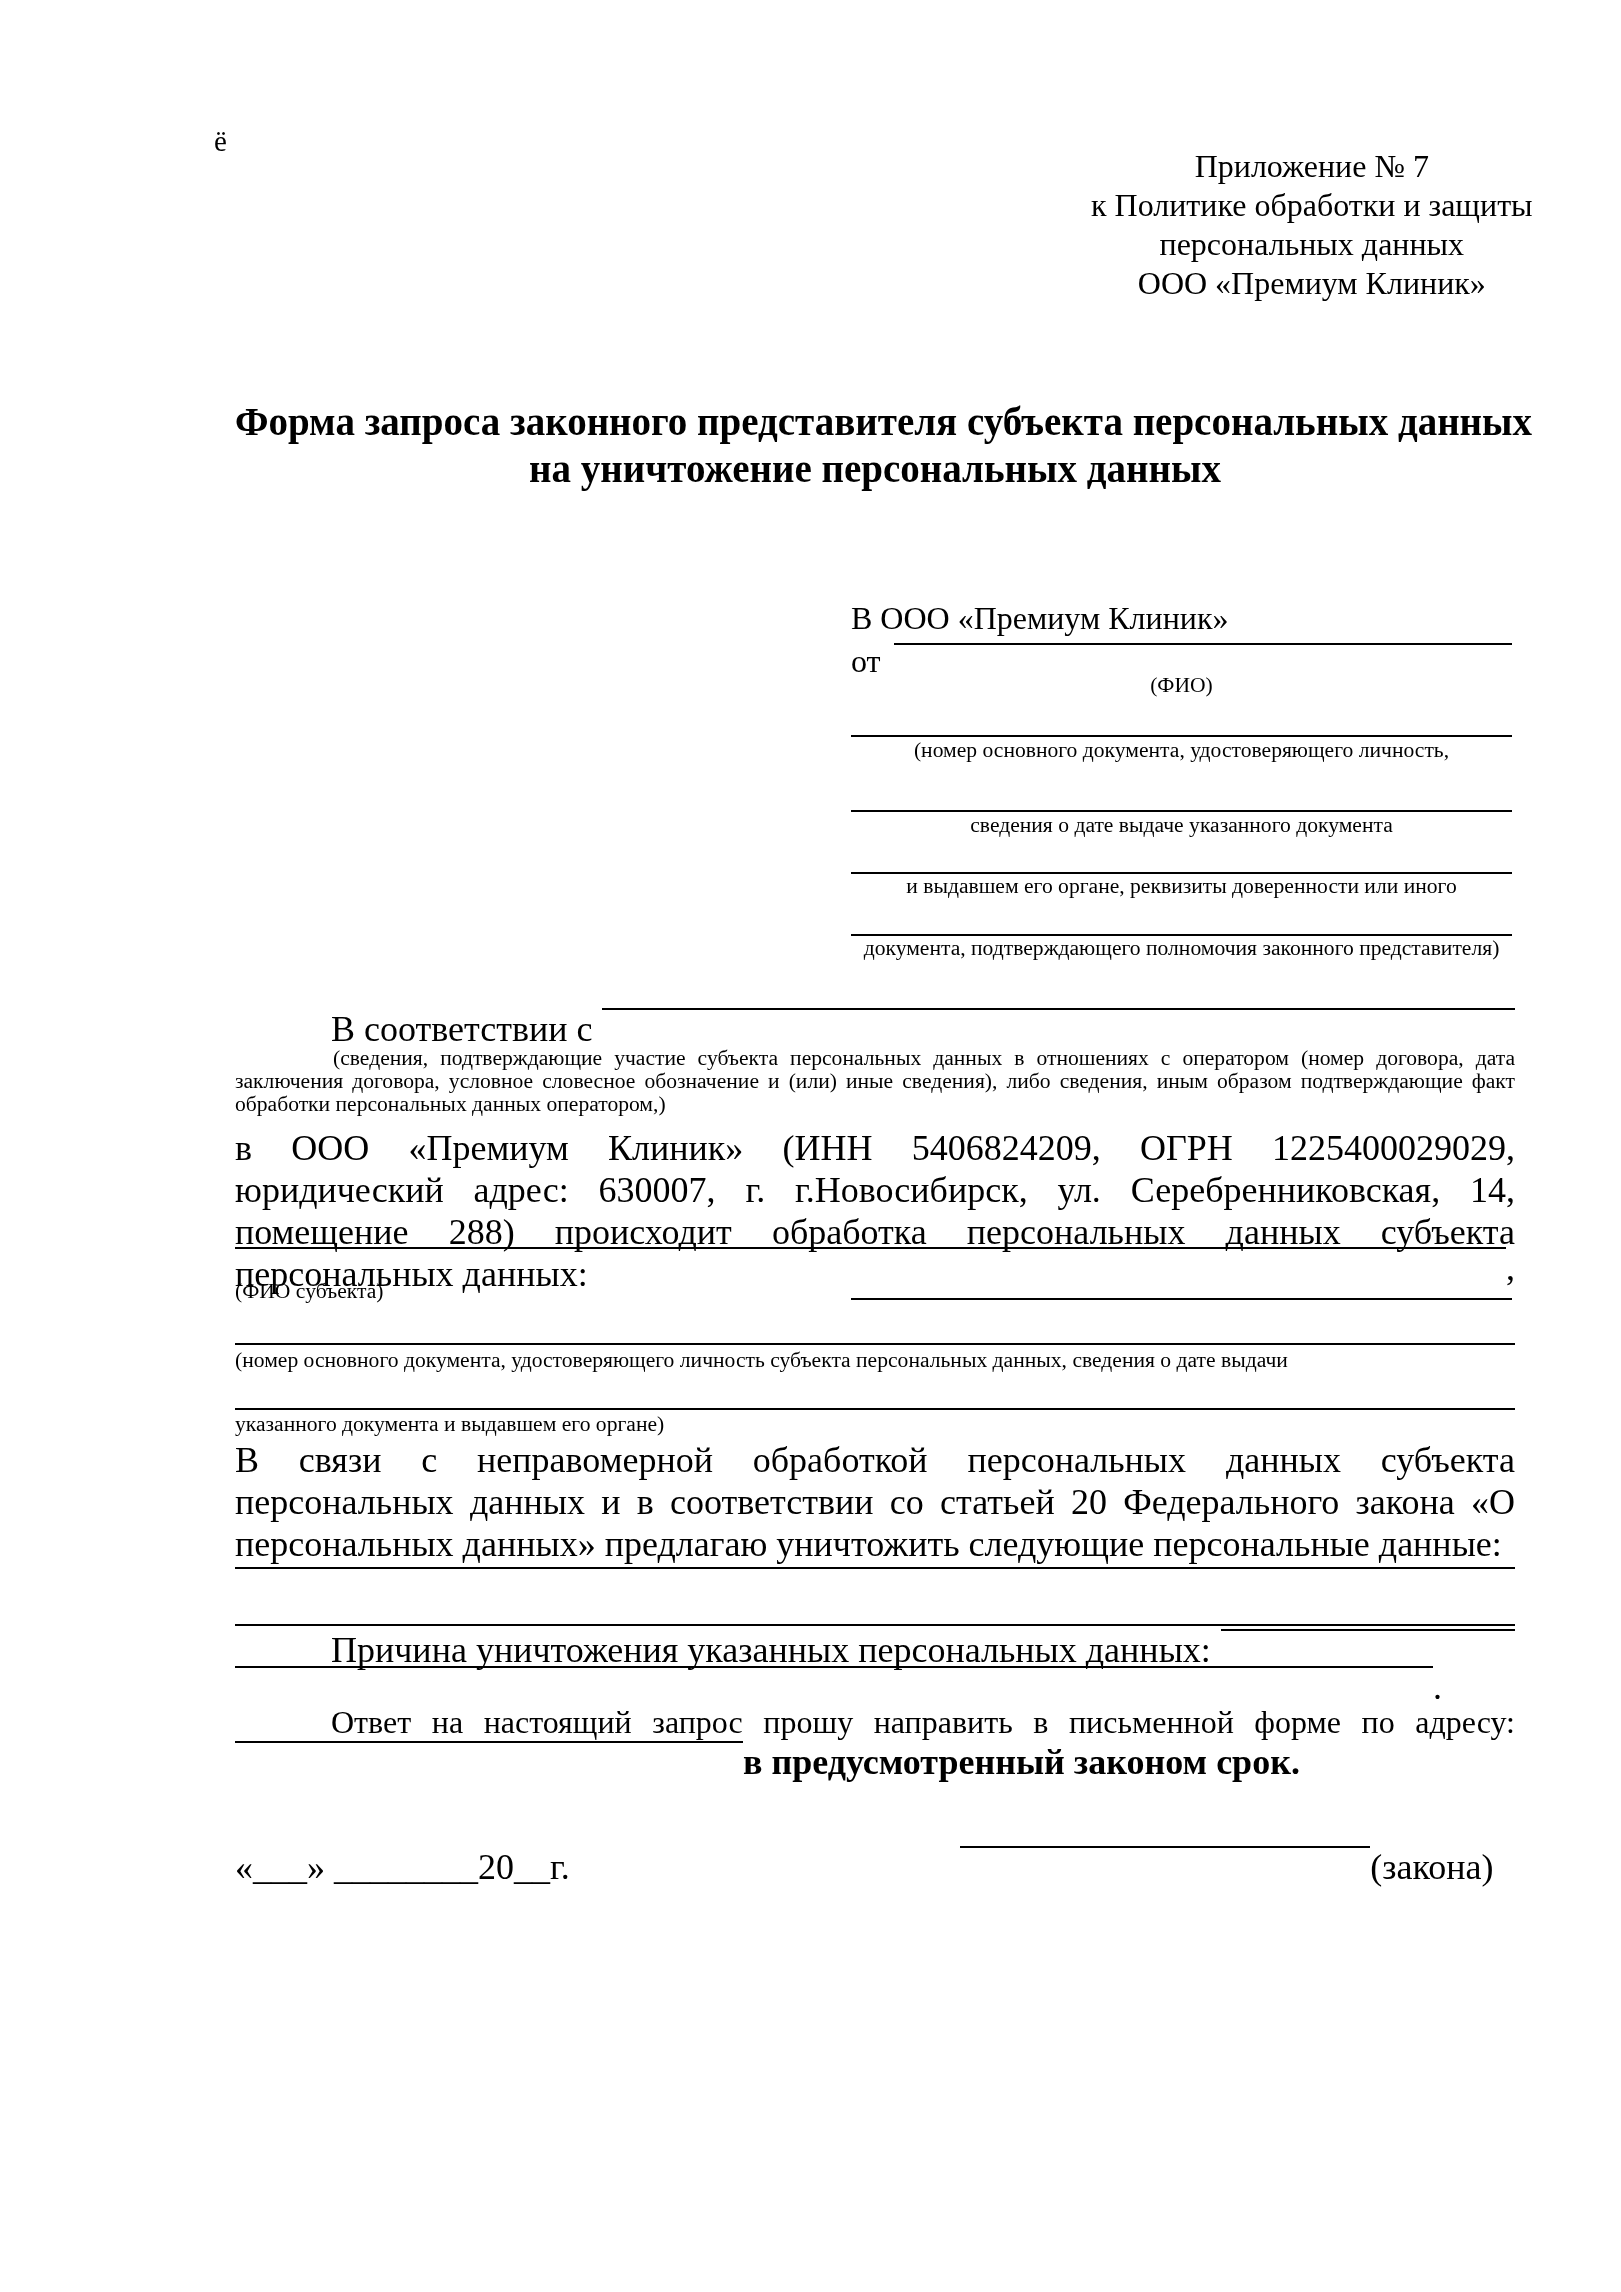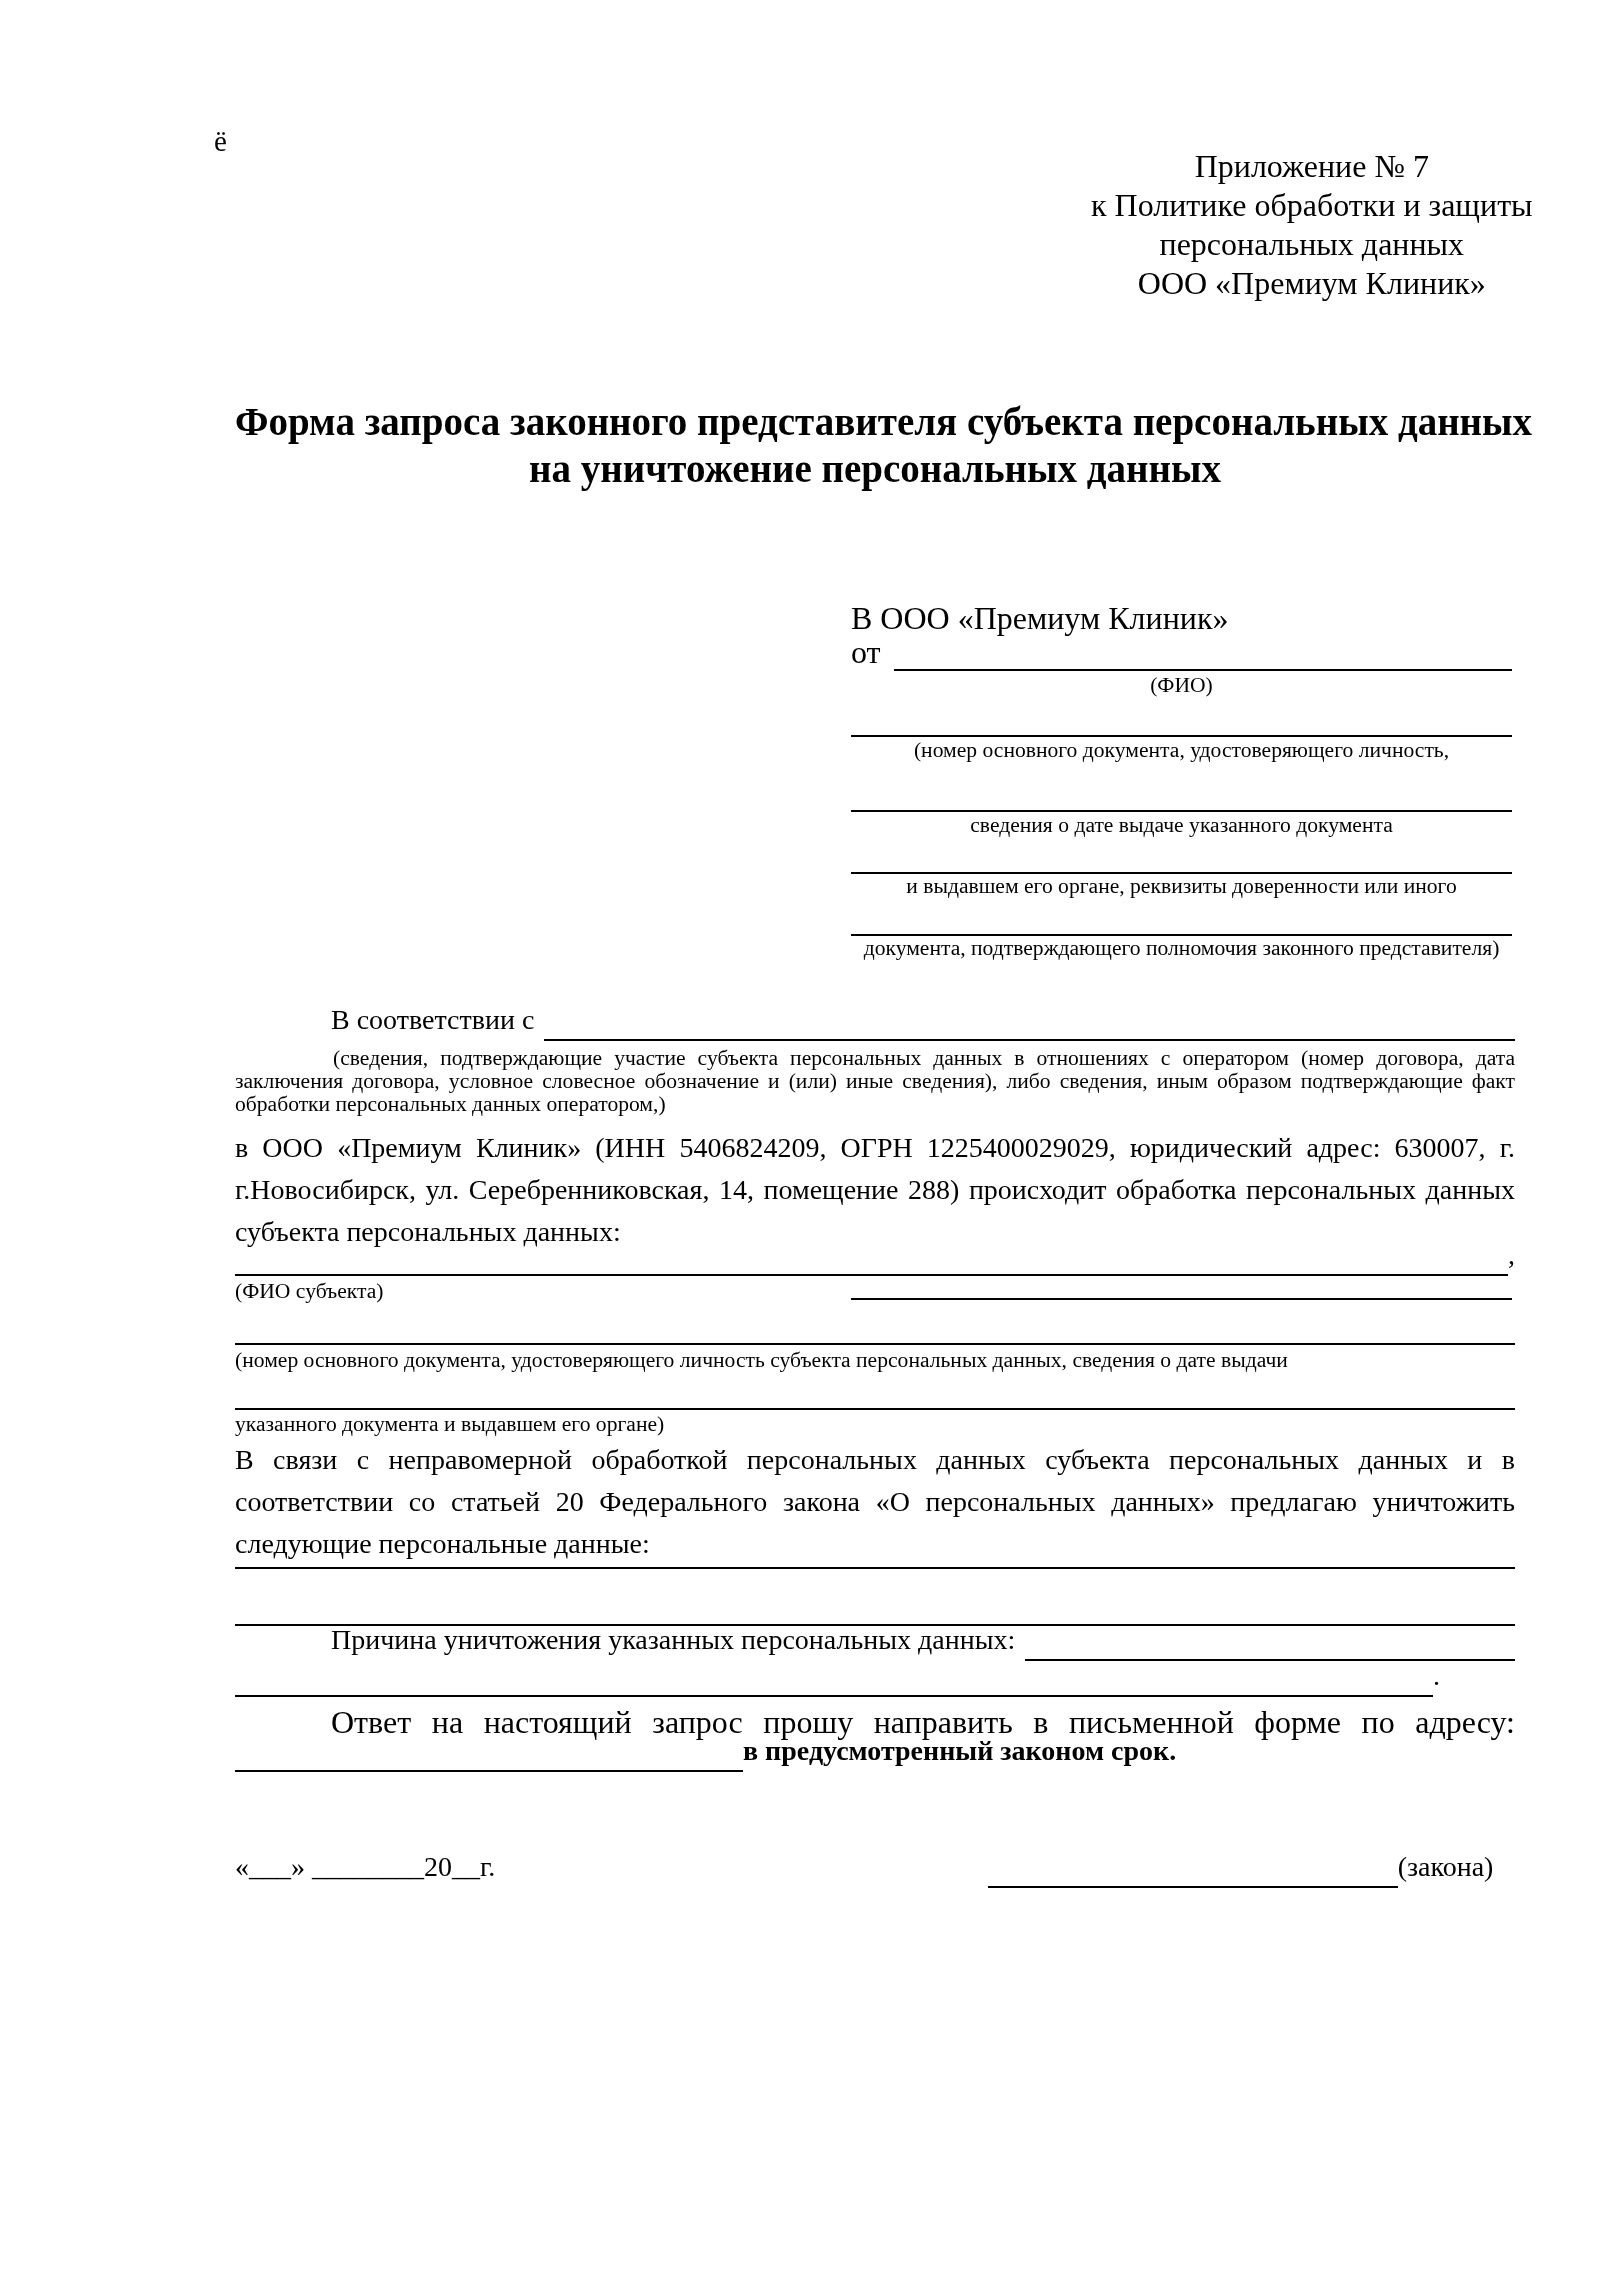--- a/index.html
+++ b/index.html
@@ -4,26 +4,26 @@
 <style>
   html,body{margin:0;padding:0;background:#ffffff;}
   .page{
     position:relative;
     width:1621px;height:2293px;
     background:#ffffff;color:#000;
     font-family:"Liberation Serif", serif;
     overflow:hidden;
   }
   .abs{position:absolute;}
-  .body-font{font-size:28px;line-height:42px;}
+  .body-font{font-size:36px;line-height:42px;}
   .small{font-size:21.6px;line-height:23.5px;}
   .center{text-align:left;}
   .justify{text-align:justify;}
   .nowrap{white-space:nowrap;}
-  .row{display:flex;align-items:flex-end;}
+  .row{display:flex;align-items:flex-start;}
   .fill{border-bottom:2.9px solid #000;}
   .grow{flex:1 1 auto;}
   .rule{border-bottom:2.9px solid #000;}
   
   .stray{left:214px;top:125px;font-size:29px;}
   
   .appendix{left:1091px;top:147px;font-size:32px;line-height:39px;text-align:center;}
   
   .title{left:235px;top:398px;width:1280px;font-weight:bold;font-size:39px;line-height:47px;text-align:center;}
   .title div{white-space:nowrap;}

